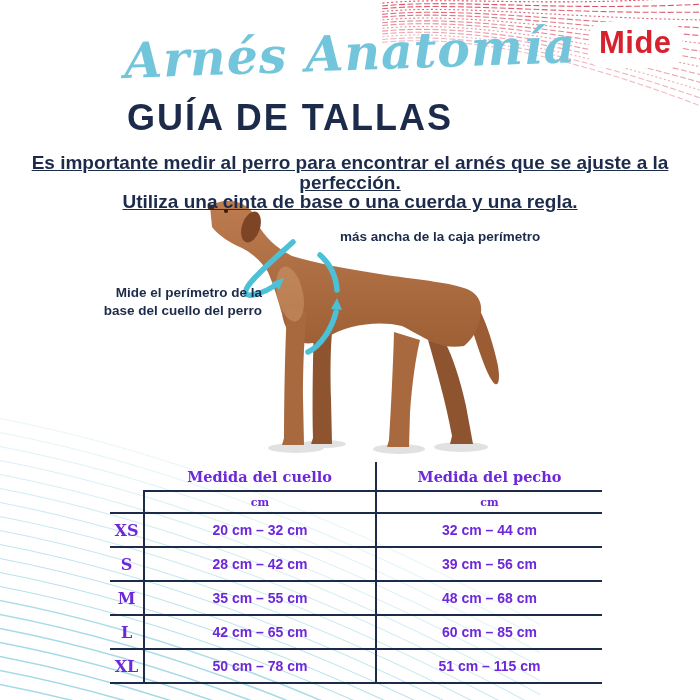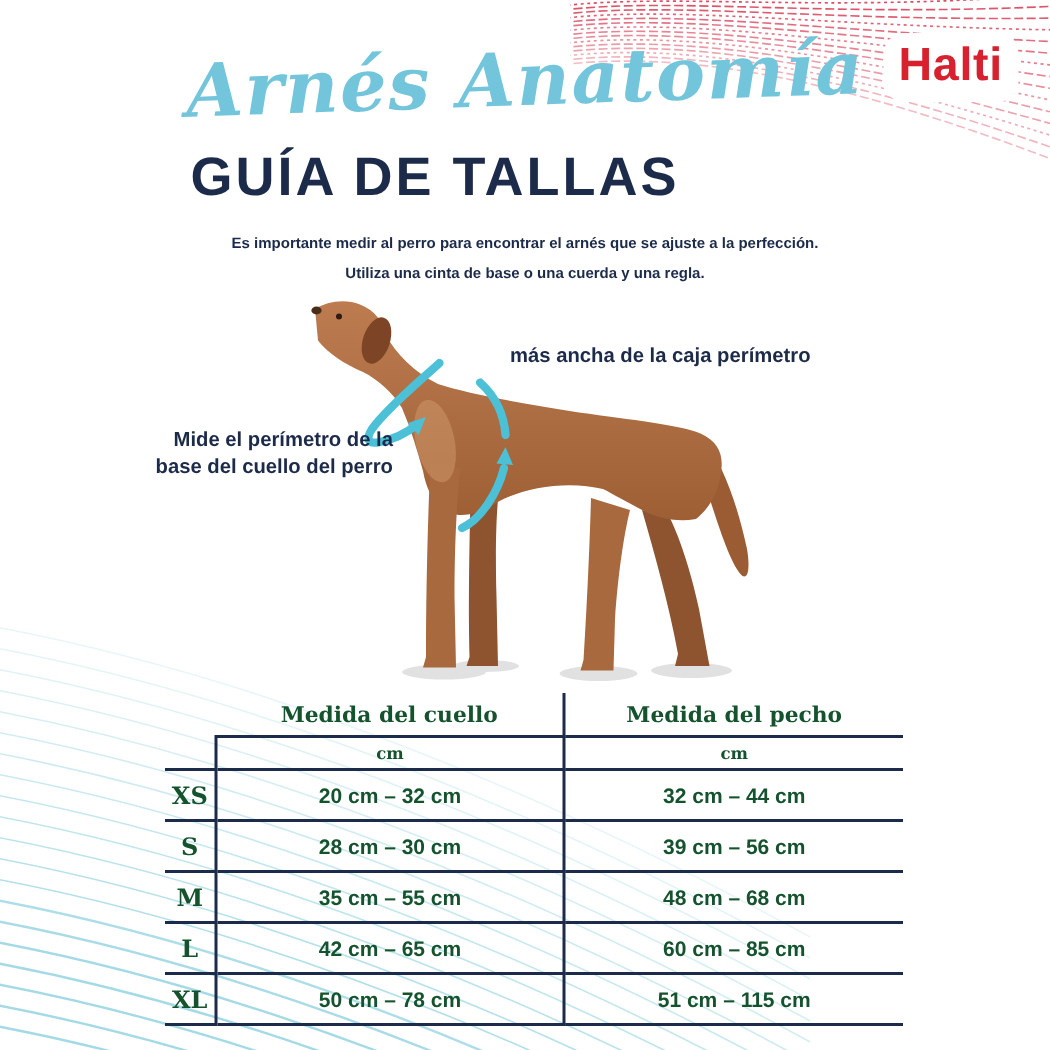--- a/index.html
+++ b/index.html
@@ -23,35 +23,36 @@
     font-size:49px;color:#72c5da;letter-spacing:1px;transform:rotate(-2deg);
     white-space:nowrap;
   }
   .main-title{
     position:absolute;left:127px;top:97px;z-index:2;
     font-size:36px;font-weight:bold;color:#1c2b4a;letter-spacing:2px;
     white-space:nowrap;
   }
   .intro{
     position:absolute;left:0;top:153px;width:700px;z-index:2;
-    text-align:center;font-size:10px;font-weight:bold;color:#1c2b4a;
+    text-align:center;font-size:19px;font-weight:bold;color:#1c2b4a;
     line-height:19.5px;
+    text-decoration:underline;
   }
   
   .dog-svg{position:absolute;left:190px;top:198px;z-index:1;}
   .ann{
     position:absolute;z-index:2;font-size:13.5px;font-weight:bold;
     color:#1c2b4a;line-height:18px;
   }
   .ann-chest{left:340px;top:228px;text-align:left;}
   .ann-neck{left:96px;top:284px;width:166px;text-align:right;}
   
   .size-table{
     position:absolute;left:110px;top:462px;z-index:2;
-    border-collapse:collapse;table-layout:fixed;width:492px;color:#14532d;
+    border-collapse:collapse;table-layout:fixed;width:492px;color:#6d28d9;
   }
   .size-table td{text-align:center;vertical-align:middle;padding:0;}
   .bB{border-bottom:2px solid #1c2b4a;}
   .bL{border-left:2px solid #1c2b4a;}
   .bR{border-right:2px solid #1c2b4a;}
   .th-col{font-family:"DejaVu Serif",serif;font-weight:bold;font-size:14.5px;height:28px;}
   .th-cm {font-family:"DejaVu Serif",serif;font-weight:bold;font-size:11px;height:20px;}
   .td-size{font-family:"DejaVu Serif",serif;font-weight:bold;font-size:16px;}
   .td-val{font-size:14px;font-weight:bold;height:32px;}
 </style>
@@ -92,21 +93,21 @@
     <path d="M -8 190 Q 250 238, 548 402" stroke="#7ecadb" fill="none" stroke-width="1.1" opacity="0.6000000000000001"></path>
     <path d="M -8 204 Q 250 252, 548 416" stroke="#7ecadb" fill="none" stroke-width="1.6" opacity="0.635"></path>
     <path d="M -8 218 Q 250 266, 548 430" stroke="#7ecadb" fill="none" stroke-width="1.6" opacity="0.67"></path>
     <path d="M -8 232 Q 250 280, 548 444" stroke="#7ecadb" fill="none" stroke-width="1.6" opacity="0.7"></path>
     <path d="M -8 246 Q 250 294, 548 458" stroke="#7ecadb" fill="none" stroke-width="1.6" opacity="0.7"></path>
     <path d="M -8 260 Q 250 308, 548 472" stroke="#7ecadb" fill="none" stroke-width="1.6" opacity="0.7"></path>
     <path d="M -8 274 Q 250 322, 548 486" stroke="#7ecadb" fill="none" stroke-width="1.6" opacity="0.7"></path>
     <path d="M -8 288 Q 250 336, 548 500" stroke="#7ecadb" fill="none" stroke-width="1.6" opacity="0.7"></path>
   </svg>
 
-<div class="logo">Halti</div>
+<div class="logo">Mide</div>
 
 <div class="script-title">Arnés Anatomía</div>
 <div class="main-title">GUÍA DE TALLAS</div>
 
 <div class="intro">
   <div>Es importante medir al perro para encontrar el arnés que se ajuste a la perfección.</div>
   <div>Utiliza una cinta de base o una cuerda y una regla.</div>
 </div>
 
 <svg class="dog-svg" width="315" height="262" viewBox="0 0 315 262">
@@ -190,21 +191,21 @@
       <td class="th-cm bL bR bB">cm</td>
       <td class="th-cm bB">cm</td>
     </tr>
     <tr>
       <td class="td-size bB">XS</td>
       <td class="td-val bL bR bB">20 cm – 32 cm</td>
       <td class="td-val bB">32 cm – 44 cm</td>
     </tr>
     <tr>
       <td class="td-size bB">S</td>
-      <td class="td-val bL bR bB">28 cm – 30 cm</td>
+      <td class="td-val bL bR bB">28 cm – 42 cm</td>
       <td class="td-val bB">39 cm – 56 cm</td>
     </tr>
     <tr>
       <td class="td-size bB">M</td>
       <td class="td-val bL bR bB">35 cm – 55 cm</td>
       <td class="td-val bB">48 cm – 68 cm</td>
     </tr>
     <tr>
       <td class="td-size bB">L</td>
       <td class="td-val bL bR bB">42 cm – 65 cm</td>

